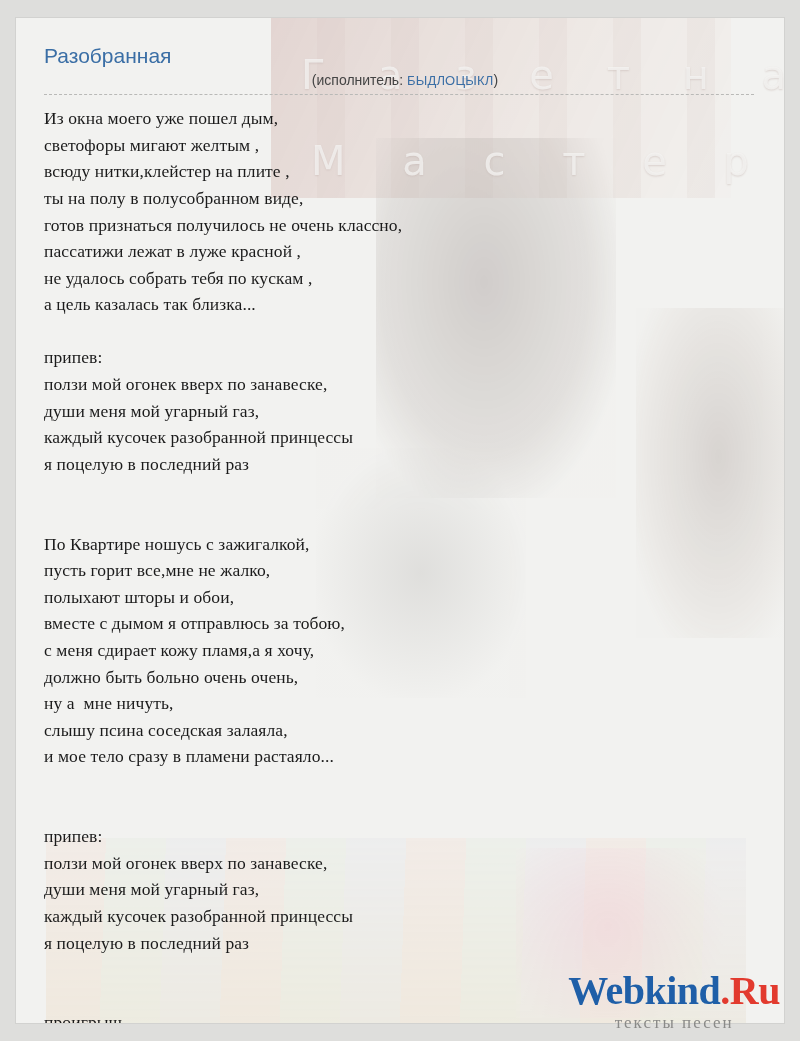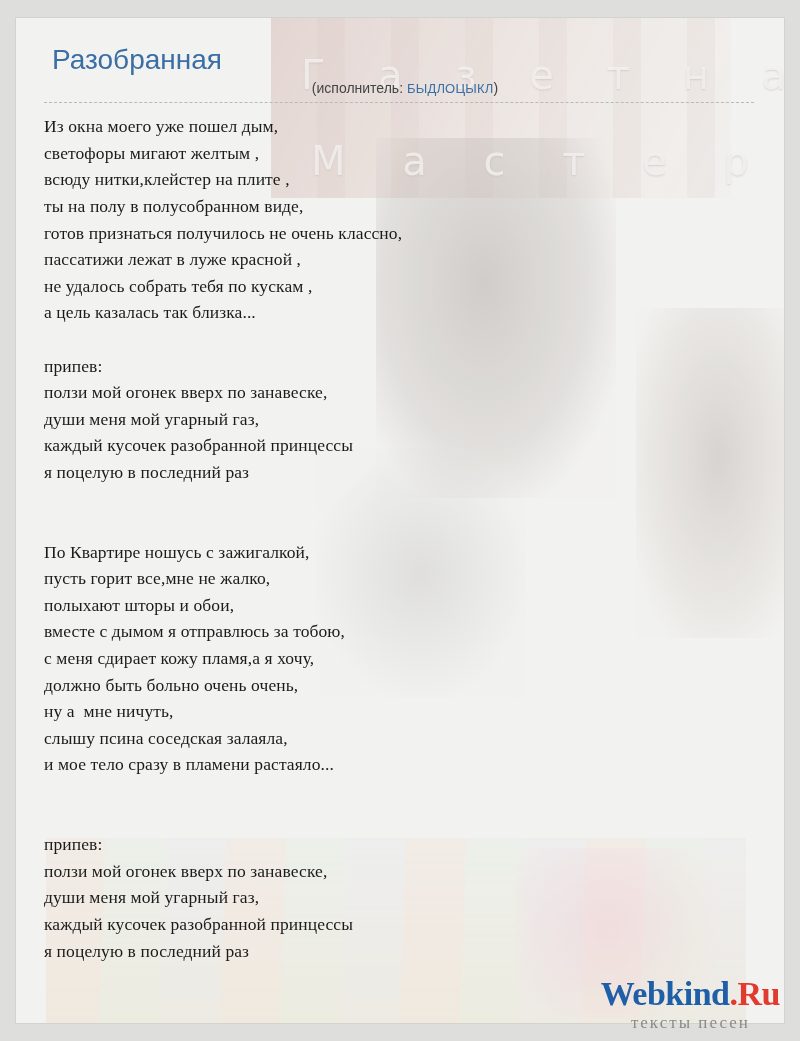--- a/index.html
+++ b/index.html
@@ -90,23 +90,23 @@
     letter-spacing: 22px;
   }
 
   .content {
     position: relative;
     z-index: 2;
     padding: 26px 30px 0 28px;
   }
   .song-title {
     font-family: "Liberation Sans", sans-serif;
-    font-size: 28px;
+    font-size: 21px;
     color: #3a6ea5;
-    margin: 0 0 4px 8px;
+    margin: 0 0 4px 0;
     font-weight: normal;
     line-height: 1.15;
   }
   .artist-line {
     font-family: "Liberation Sans", sans-serif;
     font-size: 14px;
     color: #444;
     margin: 0 0 6px 12px;
     text-align: center;
   }
@@ -132,21 +132,21 @@
   }
   .footer-brand {
     position: absolute;
     right: 20px;
     bottom: 8px;
     text-align: center;
     z-index: 3;
     font-family: "Liberation Serif", serif;
   }
   .footer-brand .wk {
-    font-size: 34px;
+    font-size: 40px;
     font-weight: bold;
     color: #1f5fa8;
     letter-spacing: -0.5px;
     line-height: 1;
     text-align: right;
   }
   .footer-brand .wk .ru {
     color: #e23a2e;
   }
   .footer-brand .sub {

